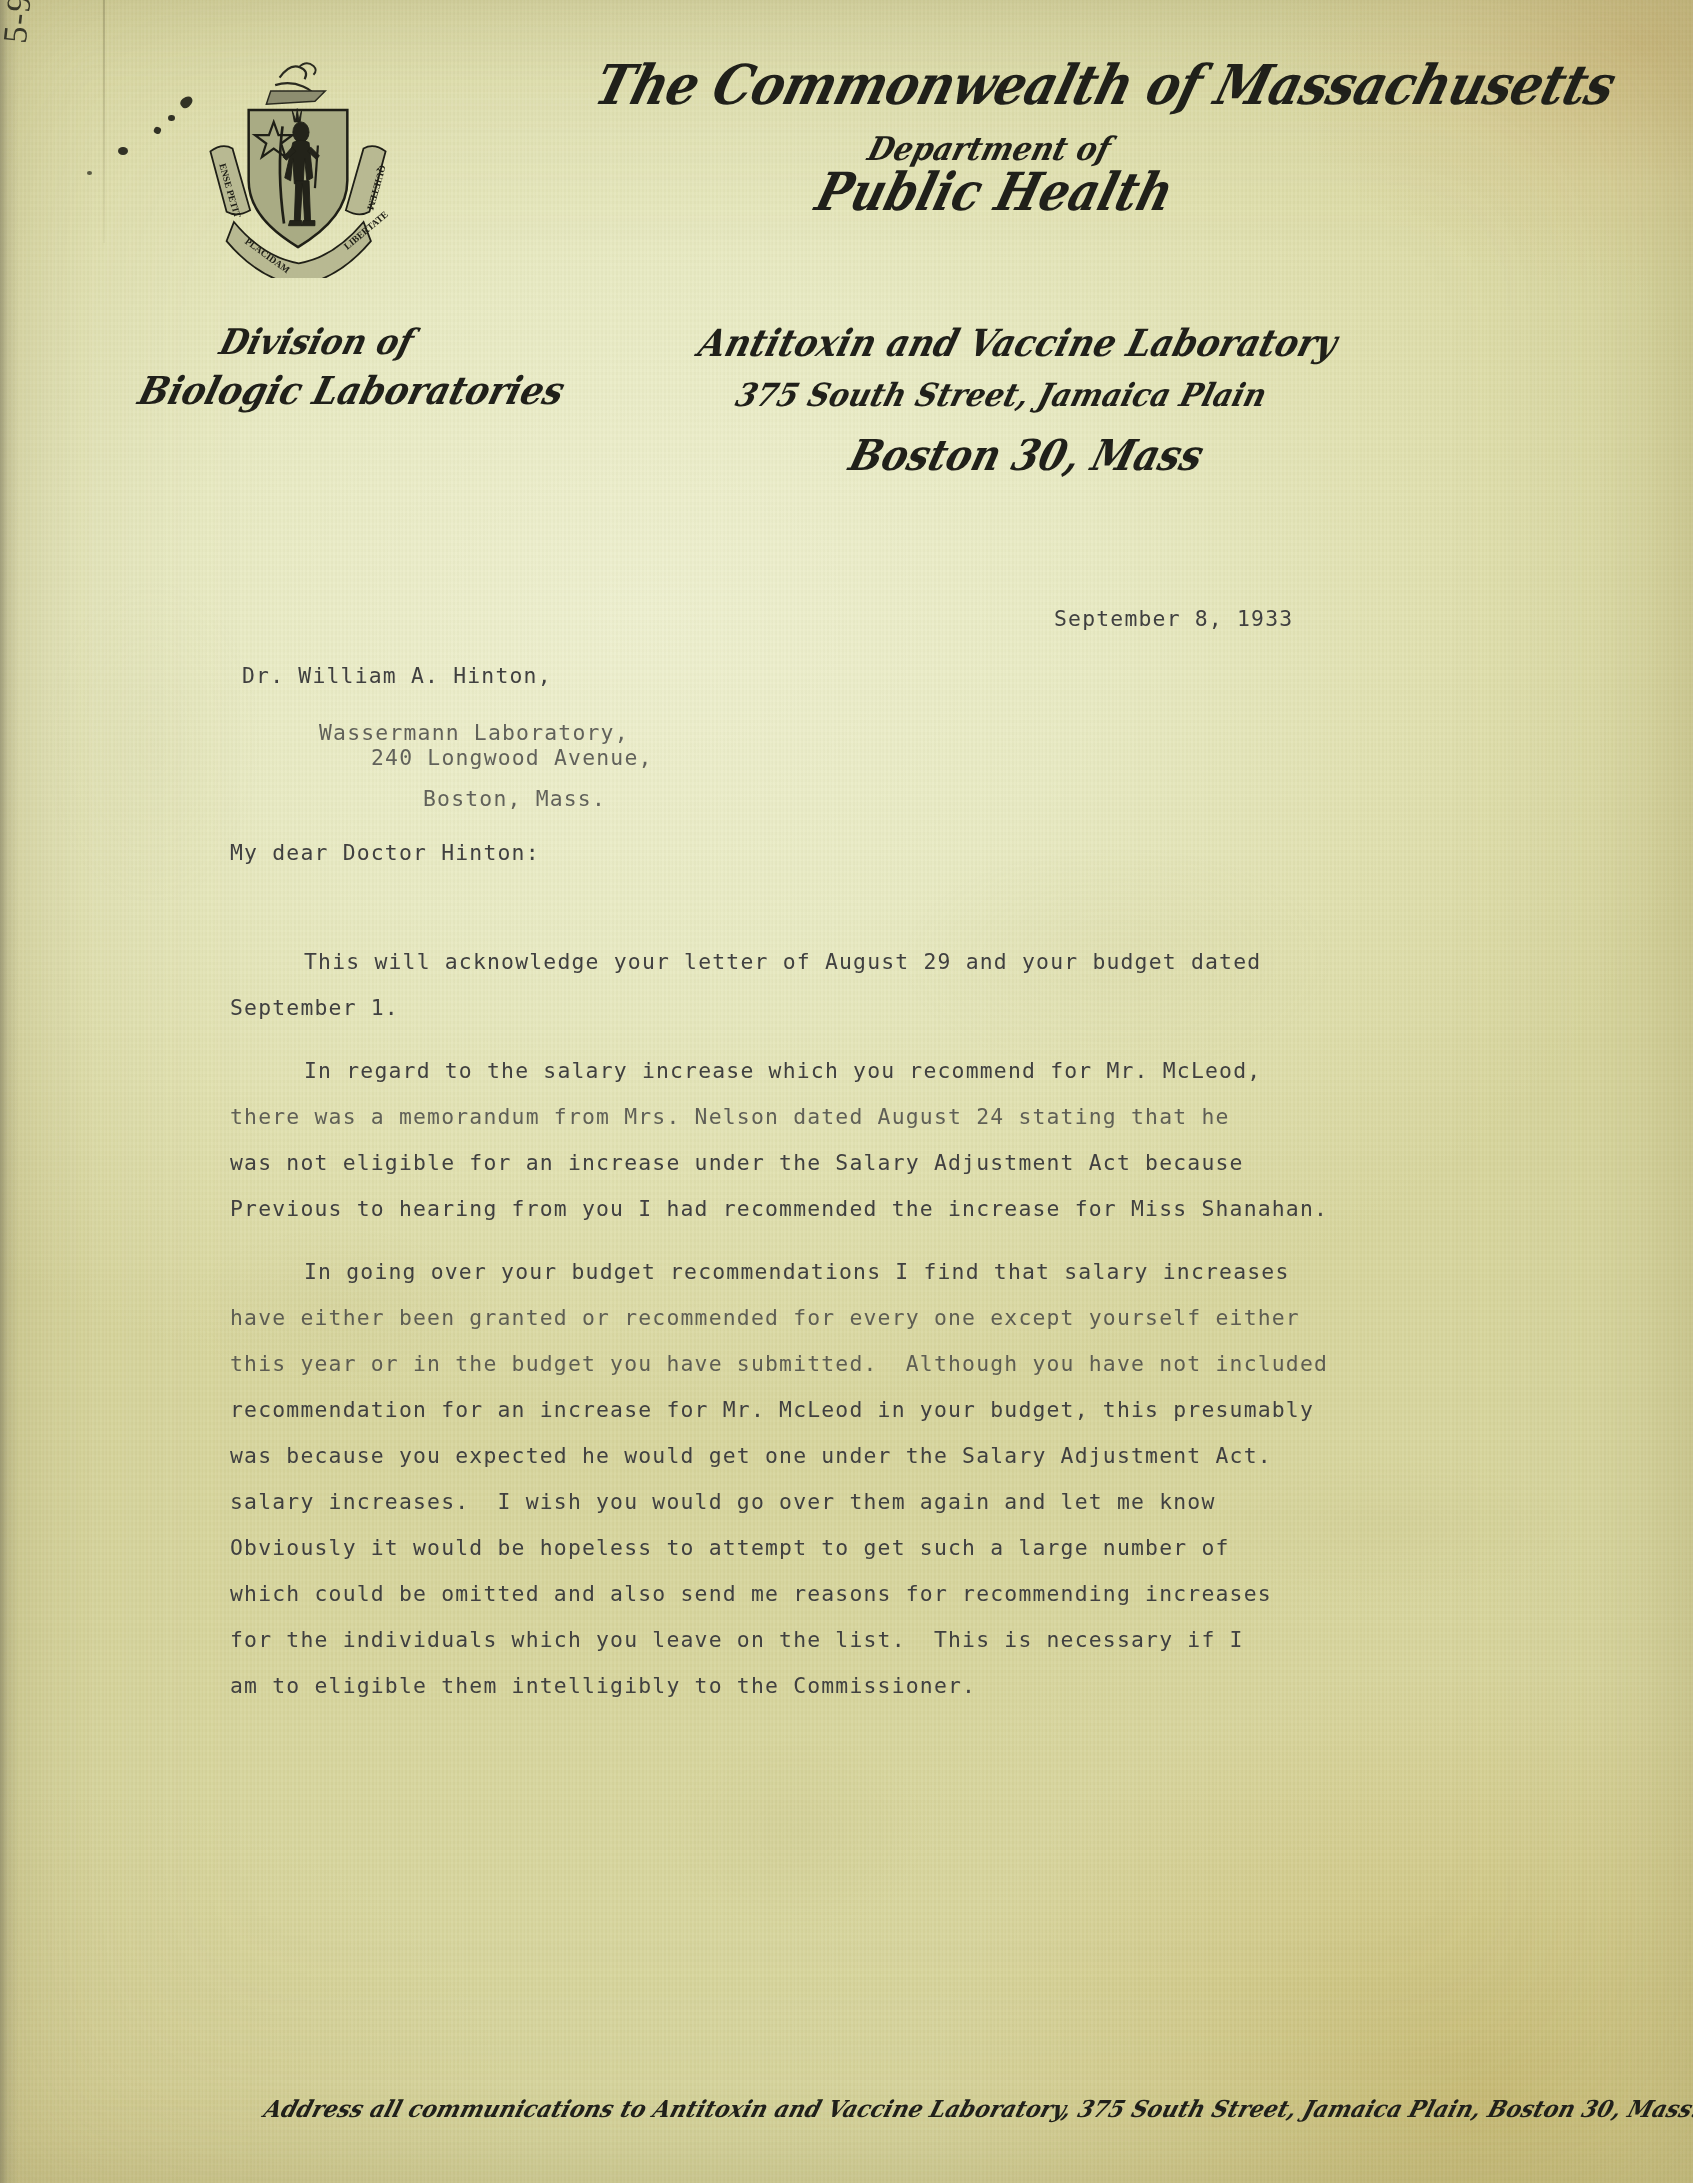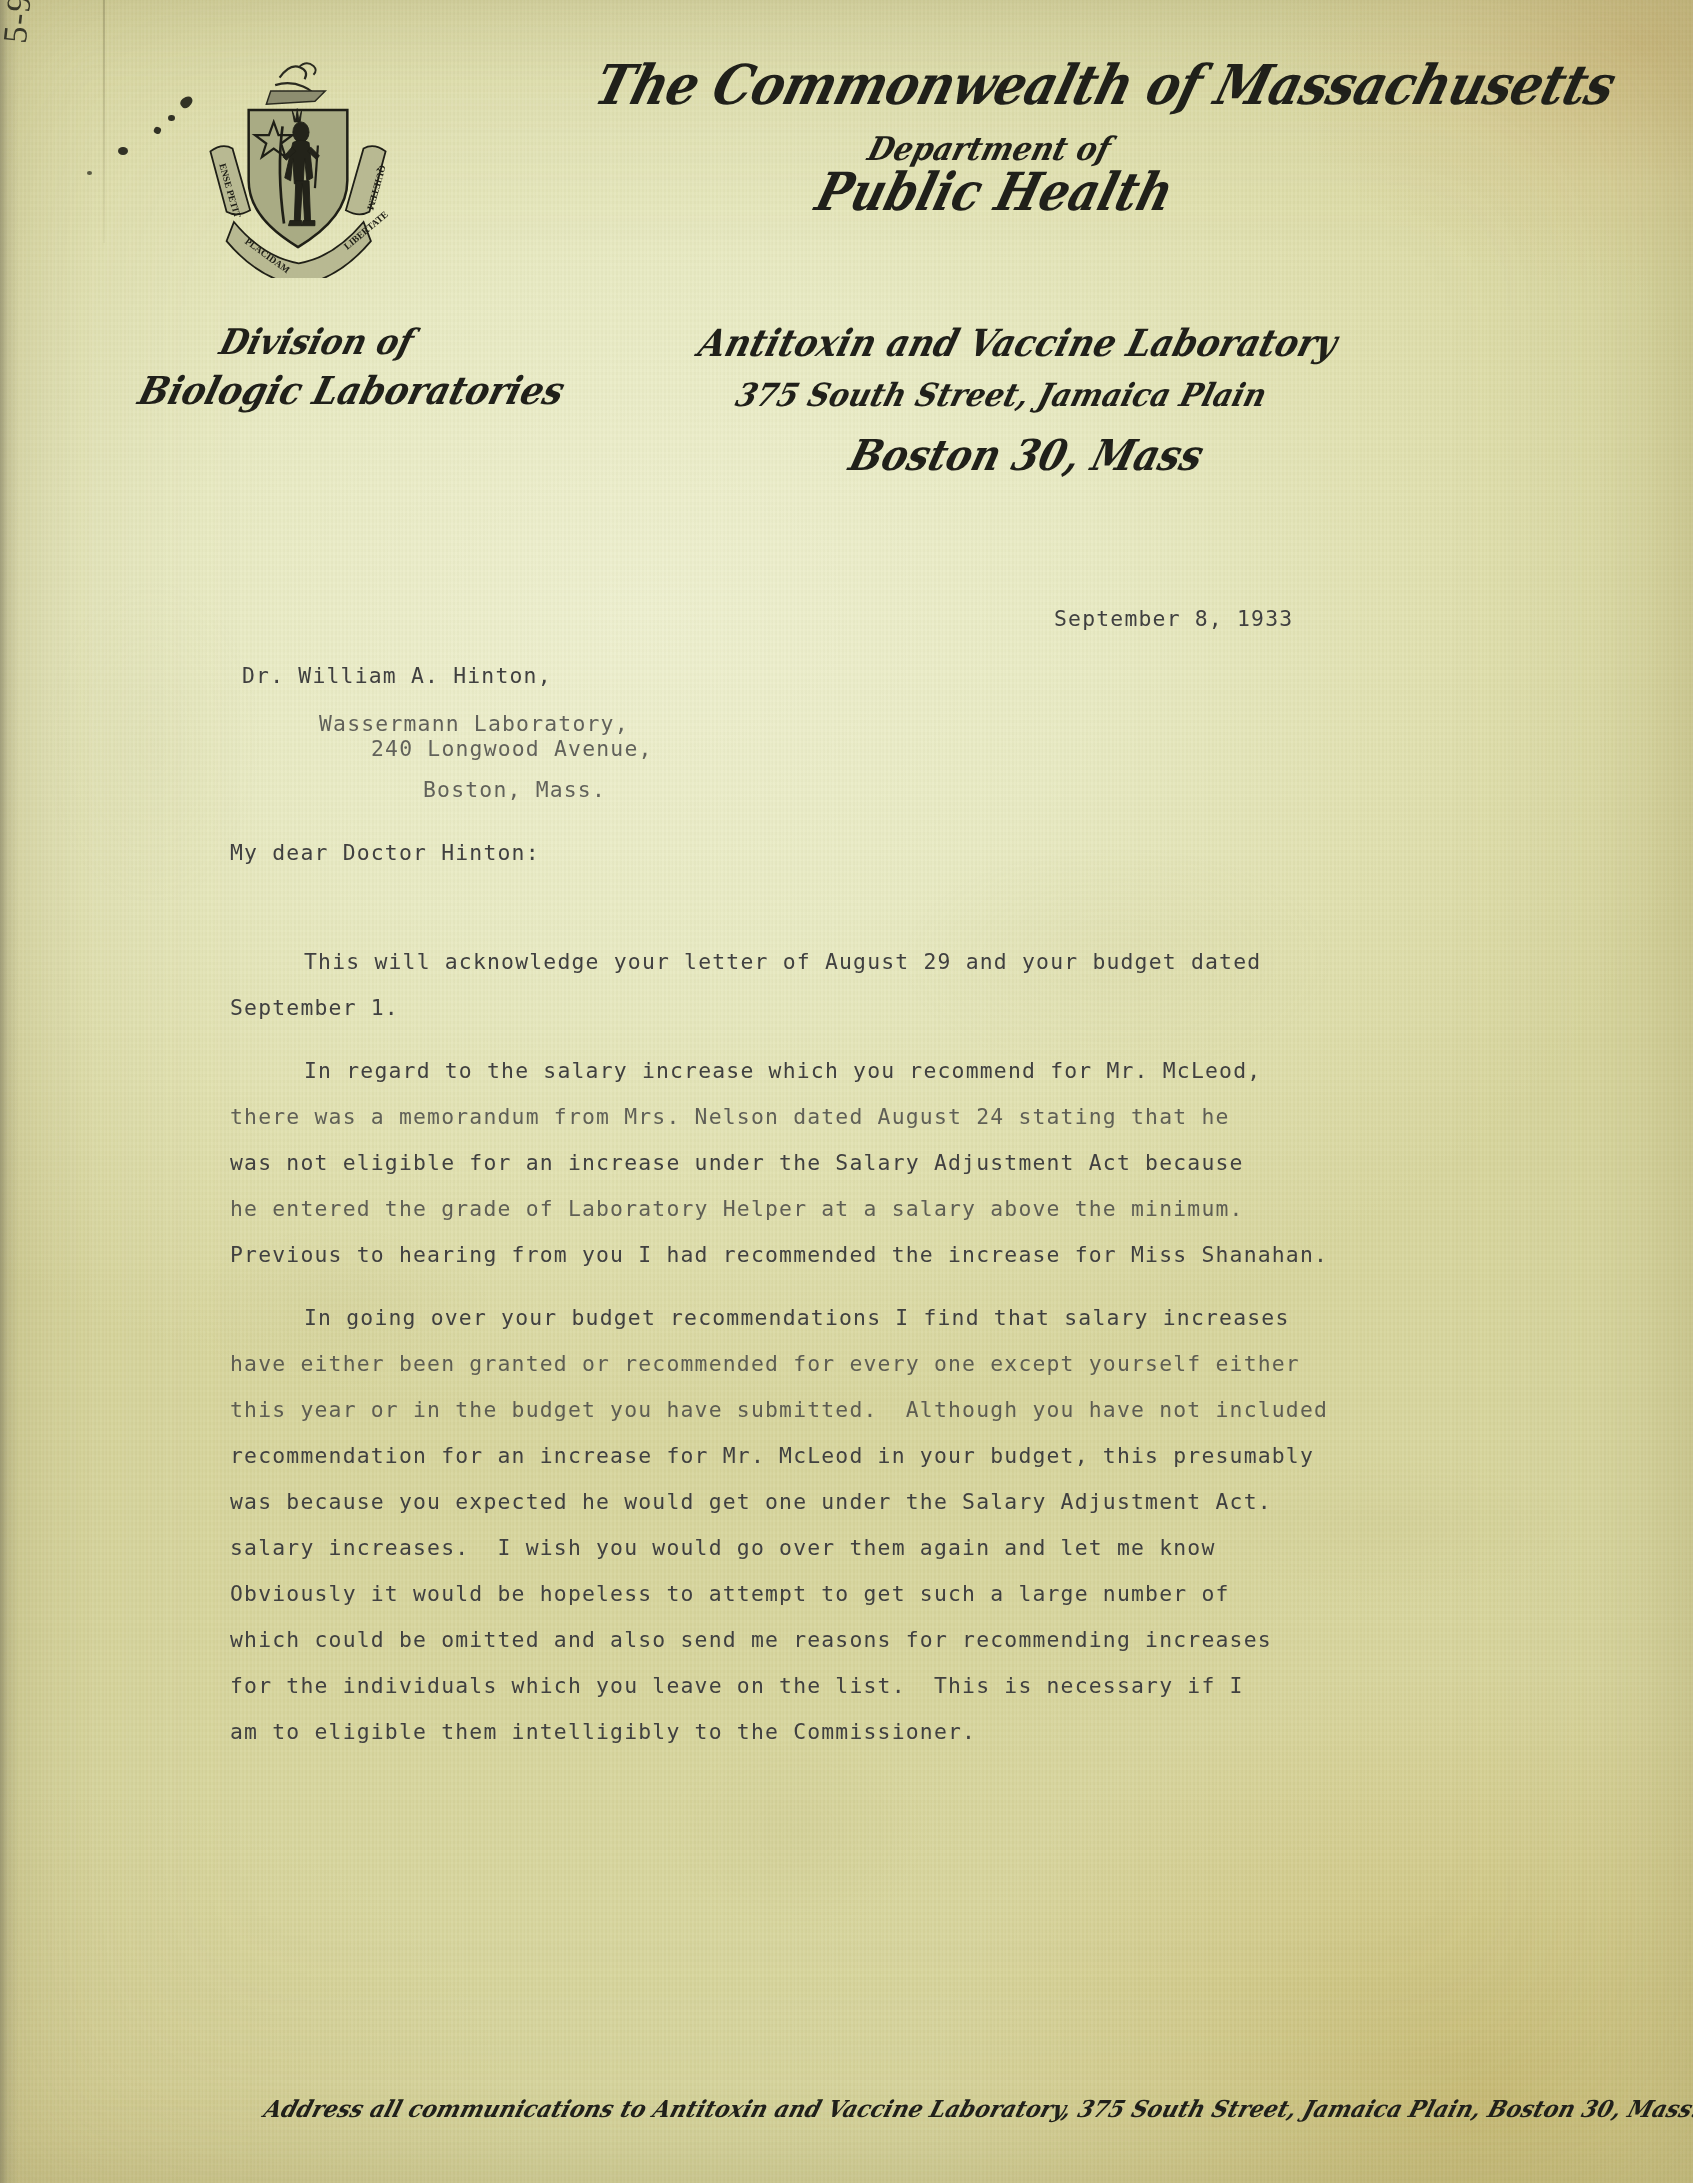--- a/index.html
+++ b/index.html
@@ -215,21 +215,21 @@
   }
 
   .date-line {
     position: absolute;
     left: 1054px;
     top: 606px;
   }
 
   .addr { position: absolute; left: 242px; top: 663px; }
   .addr .l1 { margin-left: 0px; }
-  .addr .l2 { margin-left: 77px; margin-top: 23px; }
+  .addr .l2 { margin-left: 77px; margin-top: 32px; }
   .addr .l3 { margin-left: 129px; margin-top: 0; }
   .addr .l4 { margin-left: 181px; margin-top: 15.5px; }
 
   .salutation { position: absolute; left: 230px; top: 840px; }
 
   .body-block { position: absolute; left: 230px; top: 905px; width: 1363px; margin-top: 44px; }
   .body-line { height: 46px; }
   .body-line.ind { padding-left: 74px; }
   .body-line.gap { height: 63px; }
 
@@ -333,21 +333,20 @@
     <div class="typed salutation">My dear Doctor Hinton:</div>
 
     <div class="body-block">
 
       <div class="typed body-line ind">This will acknowledge your letter of August 29 and your budget dated</div>
       <div class="typed body-line gap">September 1.</div>
 
       <div class="typed body-line ind">In regard to the salary increase which you recommend for Mr. McLeod,</div>
       <div class="typed body-line fade1">there was a memorandum from Mrs. Nelson dated August 24 stating that he</div>
       <div class="typed body-line">was not eligible for an increase under the Salary Adjustment Act because</div>
-      <div class="typed body-line fade1">he entered the grade of Laboratory Helper at a salary above the minimum.</div>
       <div class="typed body-line gap">Previous to hearing from you I had recommended the increase for Miss Shanahan.</div>
 
       <div class="typed body-line ind">In going over your budget recommendations I find that salary increases</div>
       <div class="typed body-line fade1">have either been granted or recommended for every one except yourself either</div>
       <div class="typed body-line fade1">this year or in the budget you have submitted.  Although you have not included</div>
       <div class="typed body-line">recommendation for an increase for Mr. McLeod in your budget, this presumably</div>
       <div class="typed body-line">was because you expected he would get one under the Salary Adjustment Act.</div>
       <div class="typed body-line">salary increases.  I wish you would go over them again and let me know</div>
       <div class="typed body-line">Obviously it would be hopeless to attempt to get such a large number of</div>
       <div class="typed body-line">which could be omitted and also send me reasons for recommending increases</div>

